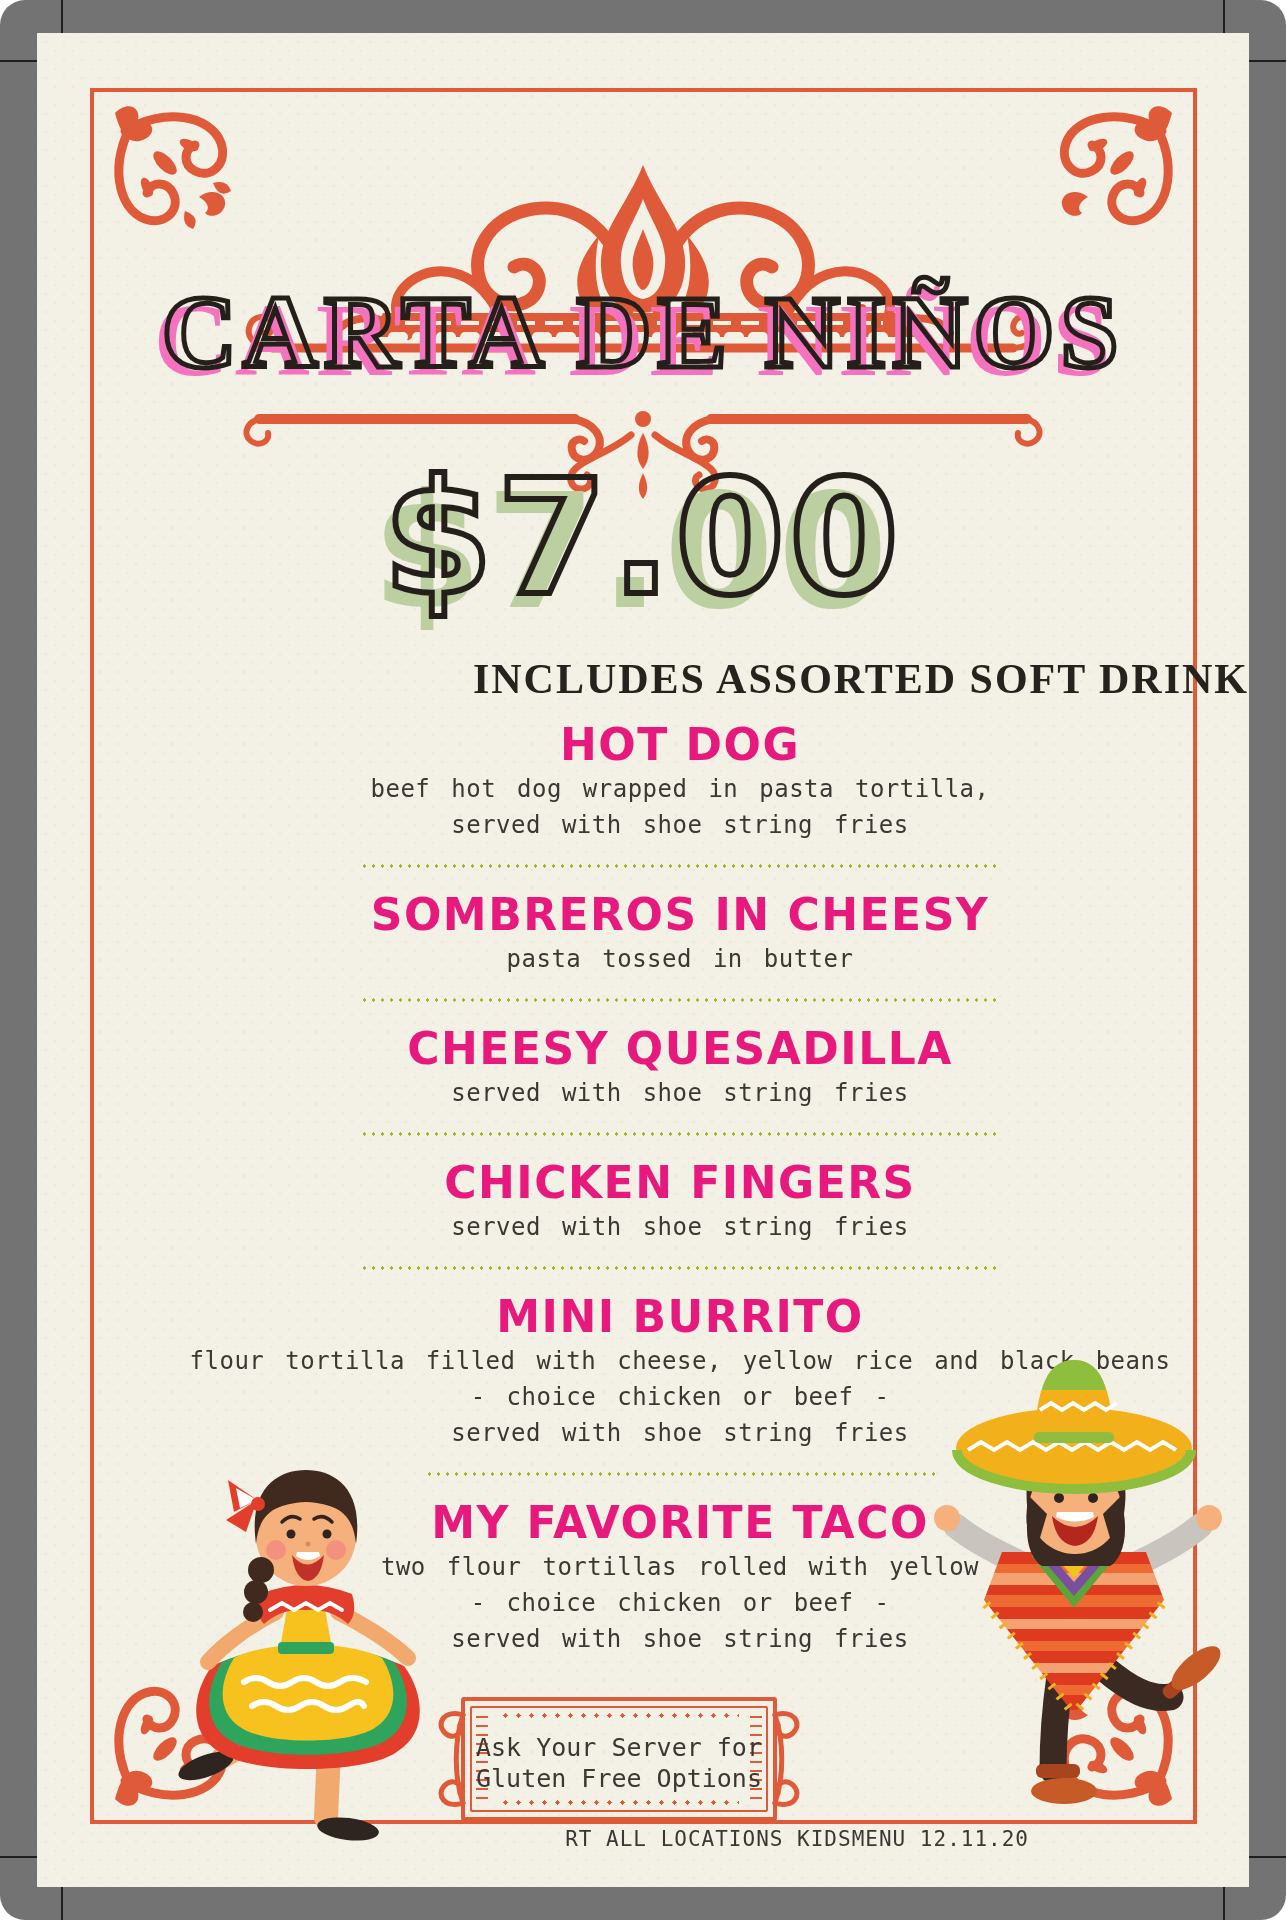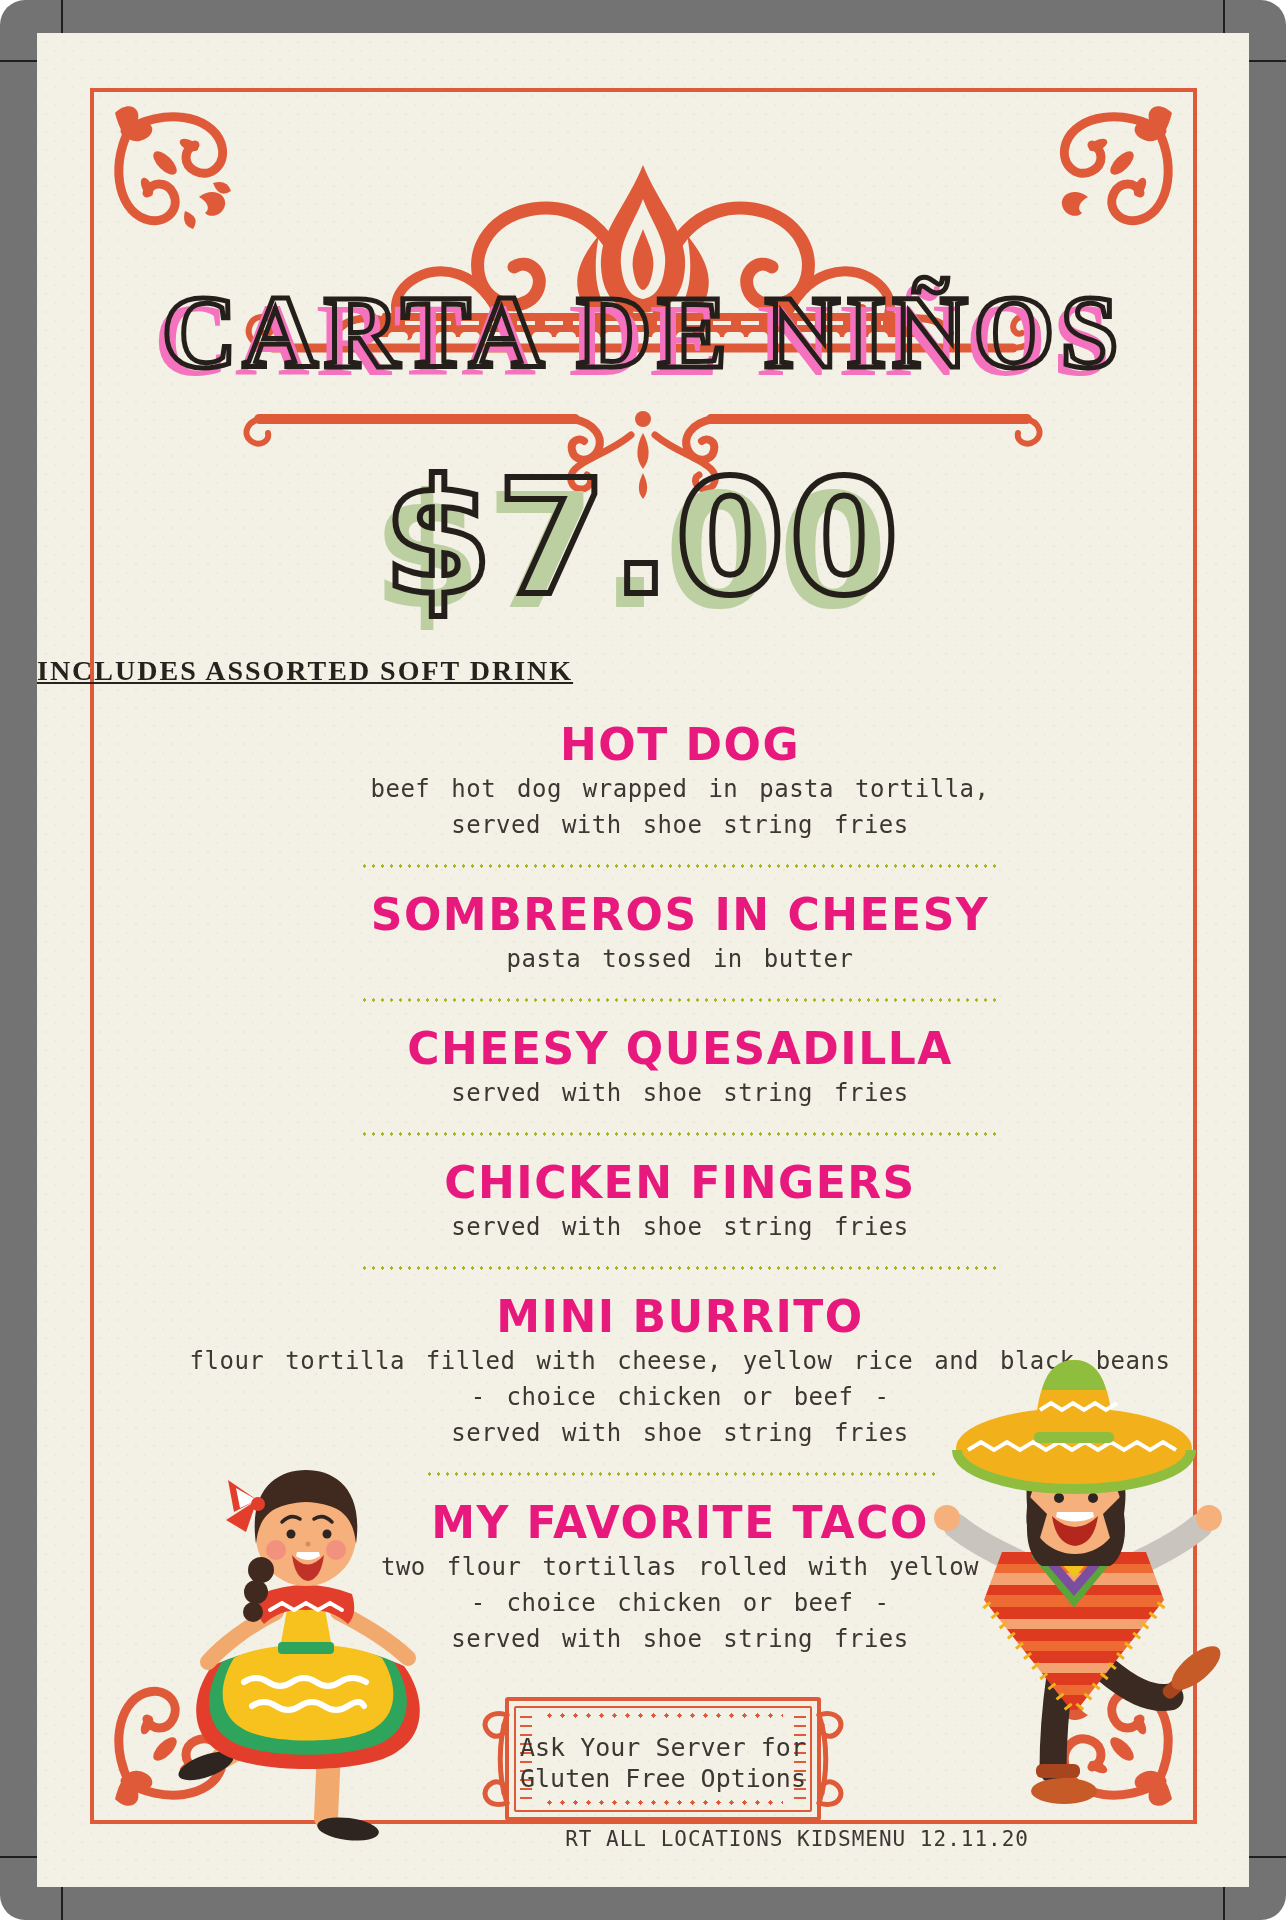--- a/index.html
+++ b/index.html
@@ -54,23 +54,23 @@
   .price-wrap { position:absolute; left:0; top:420px; width:100%; height:190px; text-align:center; }
   .price-layer {
     position:absolute; left:0; width:100%;
     font-family:"DejaVu Sans", sans-serif; font-weight:bold;
     font-size:158px; line-height:170px; letter-spacing:4px;
   }
   .price-green   { color:#BCCFA0; transform:translate(-11px,14px); }
   .price-outline { color:transparent; -webkit-text-stroke:6px #241F1A; }
 
   .price-note {
-    position:absolute; left:0; top:622px; width:100%; text-align:left;
+    position:absolute; left:0; top:622px; width:100%; text-align:right;
     font-family:"Liberation Serif", serif; font-weight:bold;
-    font-size:28px; letter-spacing:2px; color:#26221D;text-decoration:underline;
+    font-size:42px; letter-spacing:2px; color:#26221D;
   }
 
   
   .menu { position:absolute; left:93px; top:690px; width:1100px; text-align:center; }
   .item-name {
     font-family:"DejaVu Sans", sans-serif; font-weight:bold;
     font-size:44px; line-height:44px; letter-spacing:1.5px;
     color:#E8197D; margin-bottom:4px;
   }
   .desc-line {
@@ -80,21 +80,21 @@
   }
   .dotted-divider {
     width:640px; height:4px; margin:21px auto 25px auto;
     background-image:radial-gradient(circle, #A9B623 1.6px, transparent 1.8px);
     background-size:9px 4px; background-repeat:repeat-x; background-position:0 50%;
   }
   .dotted-divider.narrow { width:510px; }
 
   
   .gluten-box {
-    position:absolute; left:468px; top:1664px; width:316px; height:124px;
+    position:absolute; left:424px; top:1664px; width:316px; height:124px;
     border:4px solid #DF5A38; border-radius:3px; background:transparent;
   }
   .gluten-inner { position:absolute; inset:5px; border:2px solid #DF5A38; border-radius:2px; }
   .gluten-inner::before, .gluten-inner::after {
     content:""; position:absolute; top:8px; bottom:8px; width:12px;
     background:repeating-linear-gradient(to bottom, #DF5A38 0 2px, transparent 2px 9px);
   }
   .gluten-inner::before { left:4px; }
   .gluten-inner::after  { right:4px; }
   .gluten-dots {

